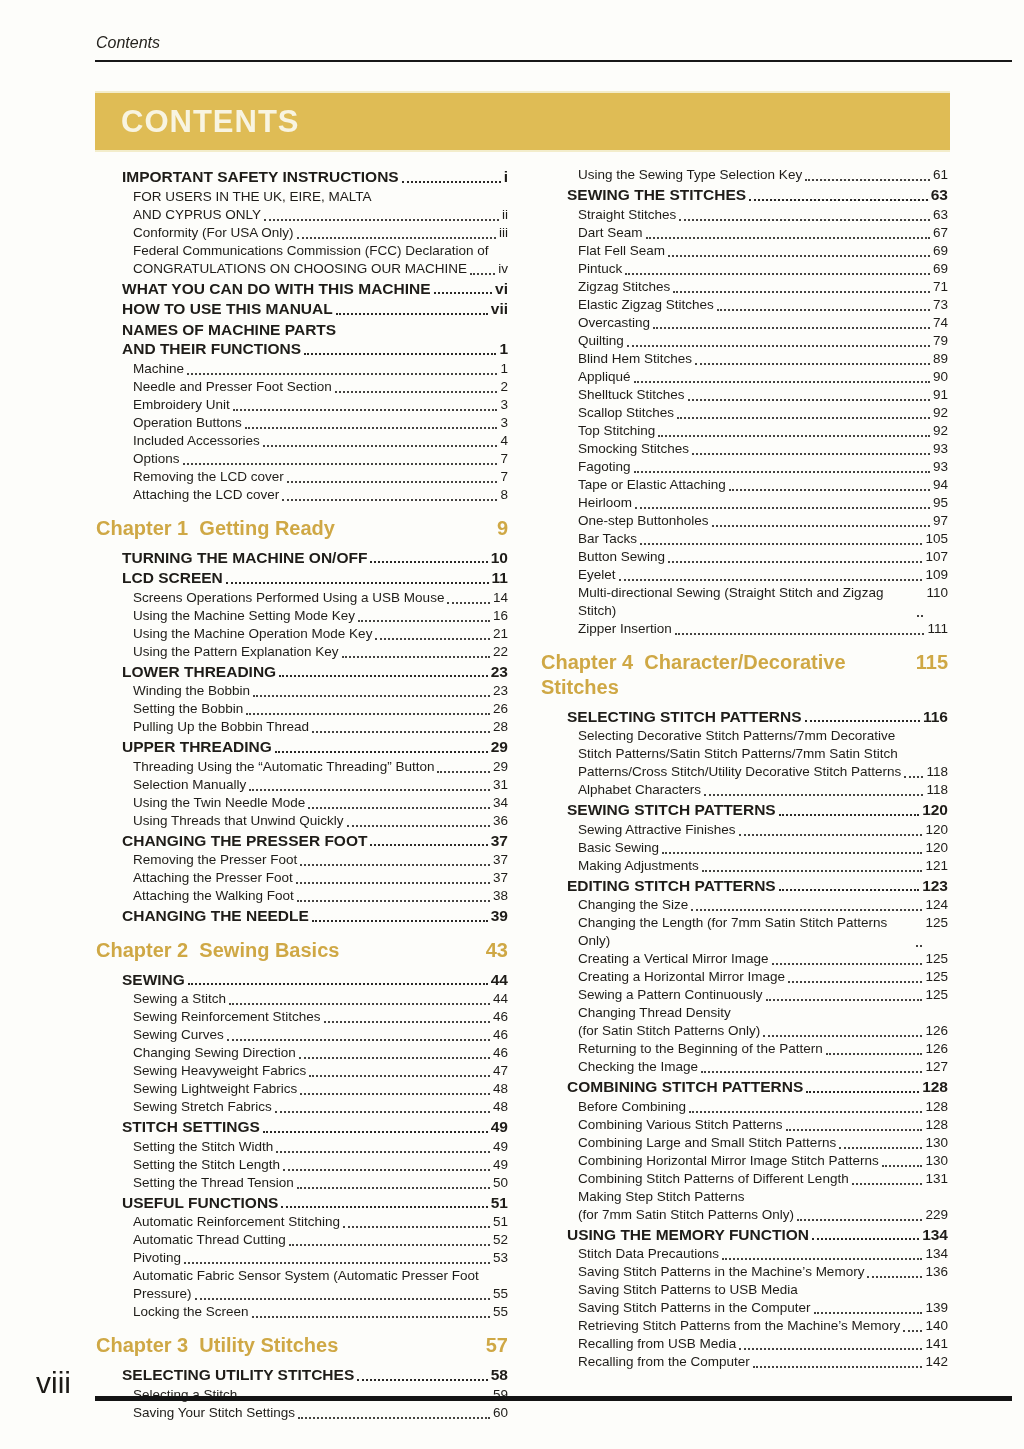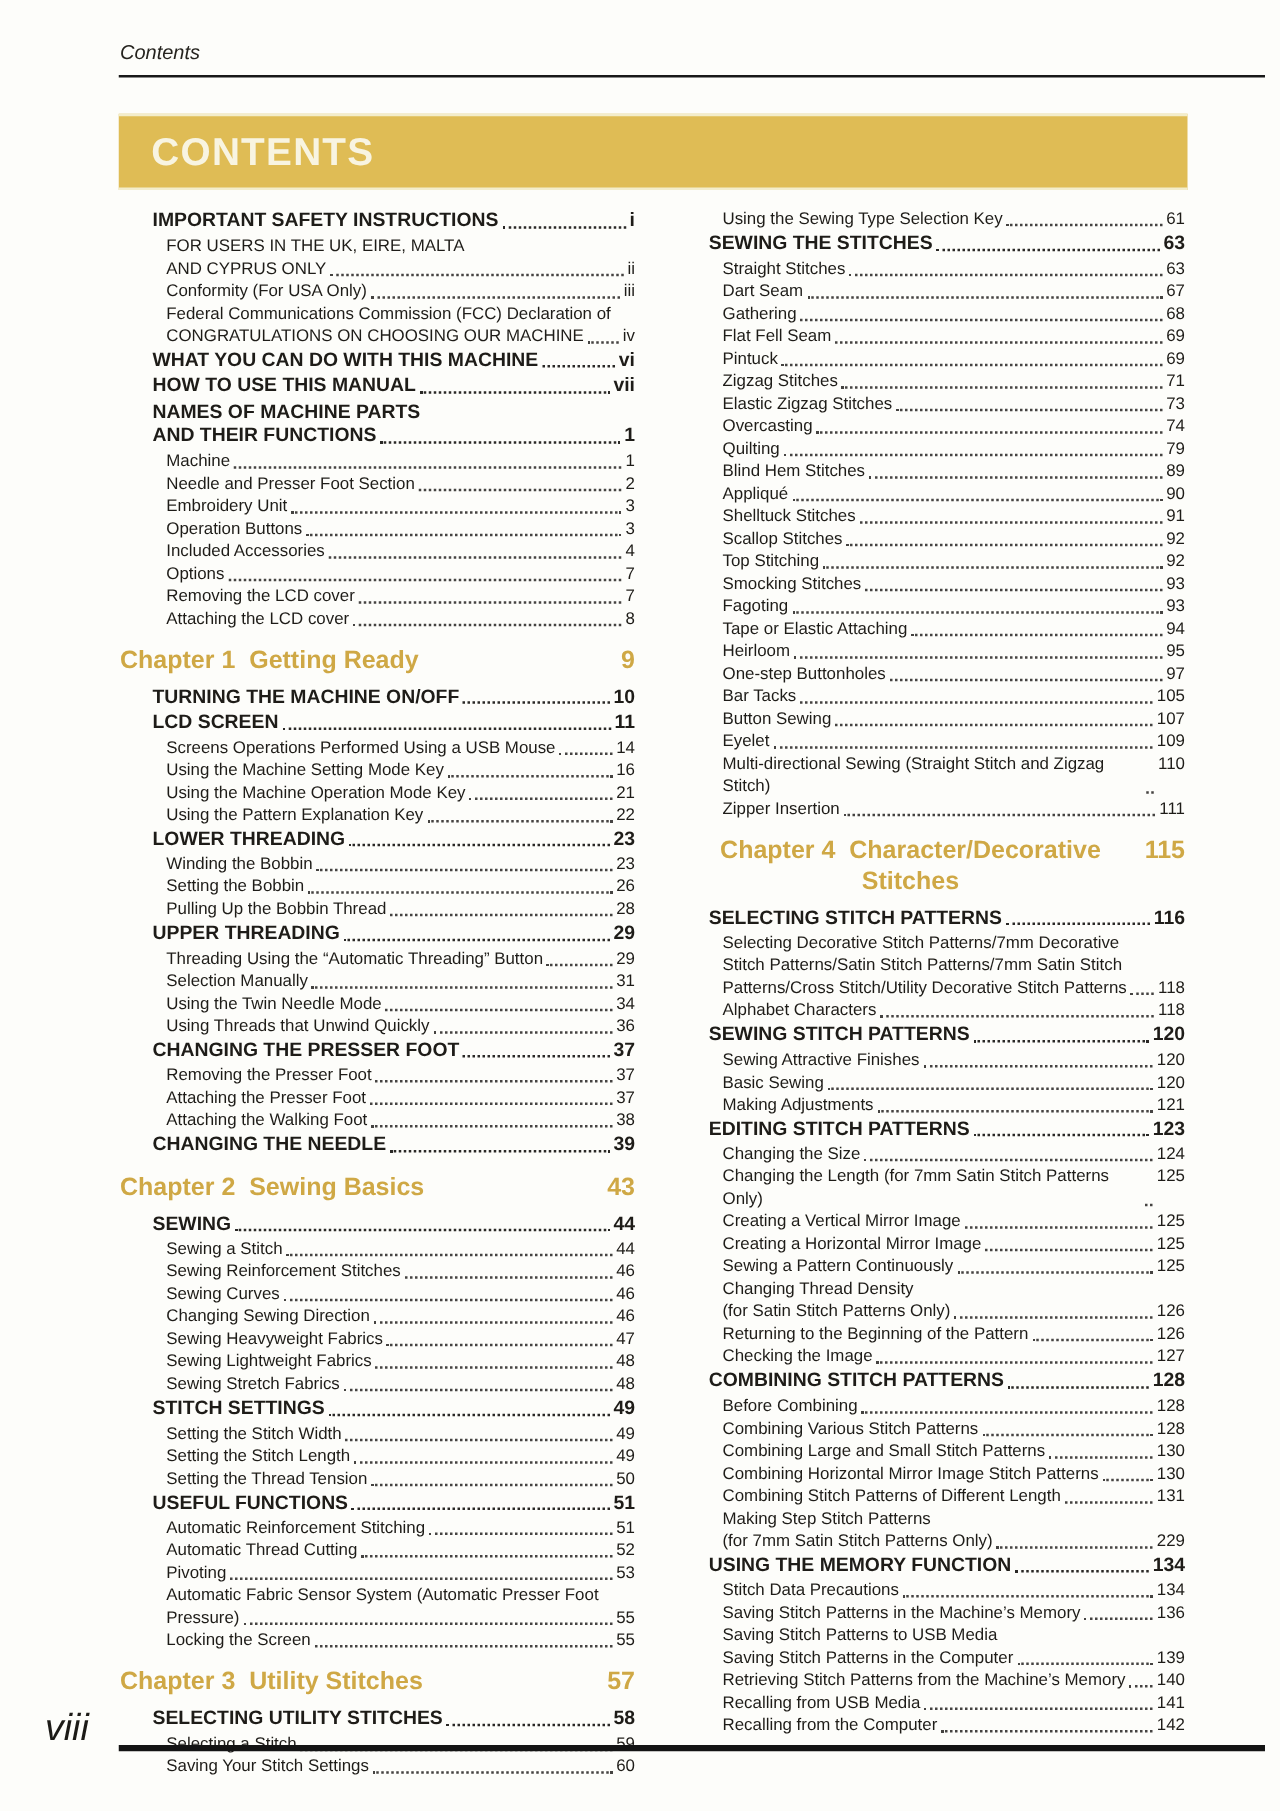--- a/index.html
+++ b/index.html
@@ -38,25 +38,25 @@
   .lbl{white-space:pre-wrap;}
   .fill{flex:1 1 auto;min-width:6px;margin:0 3px 3px 3px;border-bottom:2px dotted #454341;}
   .chapfill{flex:1 1 auto;}
   .pg{white-space:nowrap;}
 
   .entry.sub{font-size:13.5px;line-height:18px;padding-left:38px;}
   .entry.h1{font-weight:bold;font-size:15.5px;line-height:19.5px;padding-left:27px;margin:1px 0;}
   .entry.h1 .fill{border-bottom:2.5px dotted #2a2826;margin-bottom:4px;}
   .entry.chapter{
     color:var(--chapter-gold,#cfa845);font-weight:bold;font-size:20px;line-height:25px;
-    margin:12px 0 7px 0;padding-left:1px;text-align:center;
+    margin:12px 0 7px 0;padding-left:1px;
   }
   .footer-pagenum{
     position:absolute;left:36px;top:1366px;
-    font-style:italic;font-size:30px;color:#1c1a16;
+    font-size:30px;color:#1c1a16;
   }
   .footer-rule{
     position:absolute;left:95px;top:1396px;width:917px;height:5px;
     background:#141414;
   }
 </style>
 </head>
 <body style="--gold: #dfbc55; --chapter-gold: #cfa845; --ink: #1e1c18;">
 
 <div class="running-head">Contents</div>
@@ -517,27 +517,20 @@
     </div>
     <div class="entry sub">
       <div class="line">
         <span class="lbl">Dart Seam</span>
         <span class="fill"></span>
         <span class="pg">67</span>
       </div>
     </div>
     <div class="entry sub">
       <div class="line">
-        <span class="lbl">Gathering</span>
-        <span class="fill"></span>
-        <span class="pg">68</span>
-      </div>
-    </div>
-    <div class="entry sub">
-      <div class="line">
         <span class="lbl">Flat Fell Seam</span>
         <span class="fill"></span>
         <span class="pg">69</span>
       </div>
     </div>
     <div class="entry sub">
       <div class="line">
         <span class="lbl">Pintuck</span>
         <span class="fill"></span>
         <span class="pg">69</span>

